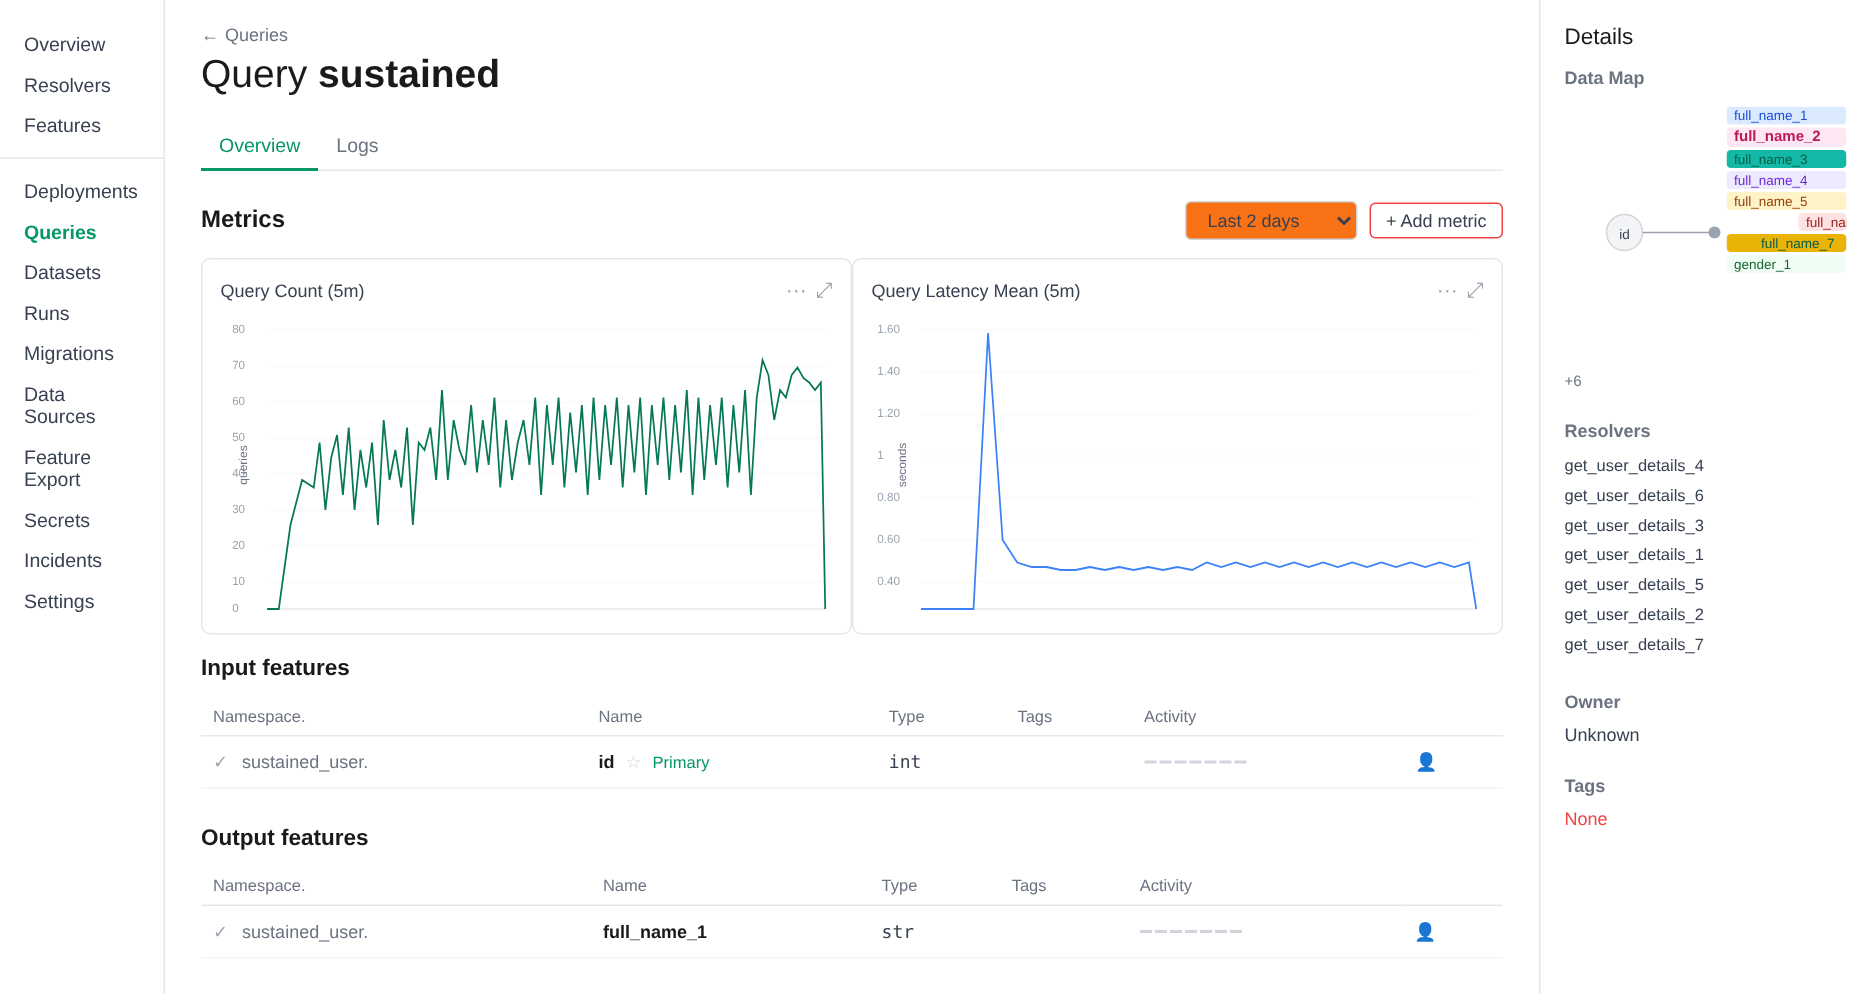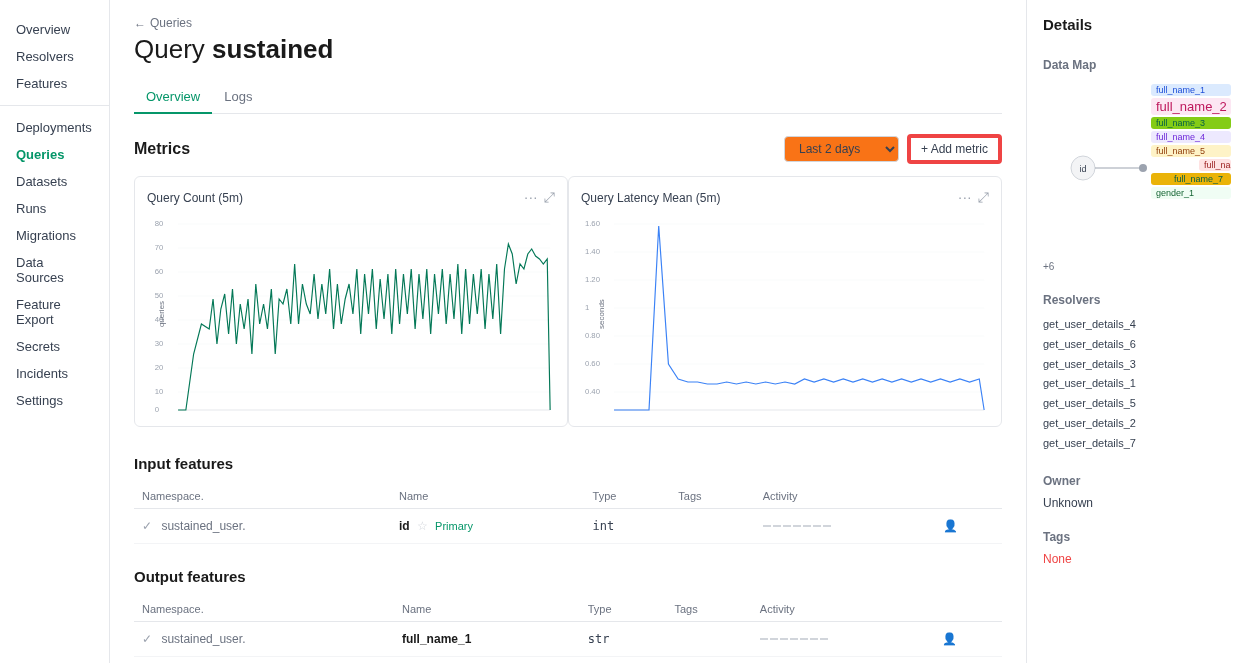--- a/index.html
+++ b/index.html
@@ -26,24 +26,24 @@
     .tabs { display: flex; gap: 0; border-bottom: 1px solid #e5e7eb; margin-bottom: 20px; }
     .tab { padding: 8px 12px; font-size: 13px; color: #6b7280; cursor: pointer; border-bottom: 2px solid transparent; margin-bottom: -1px; }
     .tab.active { color: #059669; border-bottom-color: #059669; font-weight: 500; }
 
     
     .section-header { display: flex; align-items: center; justify-content: space-between; margin-bottom: 12px; }
     .section-title { font-size: 16px; font-weight: 600; }
 
     .metrics-controls { display: flex; align-items: center; gap: 8px; }
     .time-select { padding: 4px 10px; border: 1px solid #d1d5db; border-radius: 4px; font-size: 12px; color: #374151; background: #f97316; cursor: pointer; }
-    .add-metric-btn { padding: 4px 10px; border: 4px solid #ef4444; border-radius: 4px; font-size: 12px; color: #374151; background: #fff; cursor: pointer; display: flex; align-items: center; gap: 4px; }
-
-    
-    .charts-row { display: flex; gap: 0; margin-bottom: 28px; align-items: center; }
+    .add-metric-btn { padding: 4px 10px; border: 1px solid #ef4444; border-radius: 4px; font-size: 12px; color: #374151; background: #fff; cursor: pointer; display: flex; align-items: center; gap: 4px; }
+
+    
+    .charts-row { display: flex; gap: 0; margin-bottom: 14px; align-items: center; }
     .chart-card { flex: 1; border: 1px solid #e5e7eb; border-radius: 6px; padding: 12px; background: #fff; }
     .chart-header { display: flex; align-items: center; justify-content: space-between; margin-bottom: 8px; }
     .chart-title { font-size: 12px; color: #374151; font-weight: 500; }
     .chart-controls { display: flex; gap: 6px; }
     .chart-icon { color: #9ca3af; font-size: 14px; cursor: pointer; }
 
     .chart-area { position: relative; height: 200px; }
     .chart-svg { width: 100%; height: 100%; }
 
     
@@ -275,38 +275,38 @@
             <td><span style="color:#9ca3af;">👤</span></td>
           </tr>
         </tbody>
       </table>
     </div>
   </div>
 </div>
 
 <div class="right-panel">
   <div class="panel-section">
-    <div style="font-size:15px; font-weight:700; margin-bottom:25px;">Details</div>
+    <div style="font-size:15px; font-weight:400; margin-bottom:12px;">Details</div>
 
     <div class="panel-section-title">Data Map</div>
 
     <div style="position:relative; margin-bottom:12px;">
       <svg width="190" height="175">
 
         <circle cx="40" cy="88" r="12" fill="#f3f4f6" stroke="#d1d5db" stroke-width="1"></circle>
         <text x="40" y="92" font-size="9" fill="#374151" text-anchor="middle">id</text>
 
         <line x1="52" y1="88" x2="100" y2="88" stroke="#9ca3af" stroke-width="1"></line>
         <circle cx="100" cy="88" r="4" fill="#9ca3af"></circle>
 
         <foreignObject x="108" y="4" width="80" height="170">
           <div xmlns="http://www.w3.org/1999/xhtml" style="display:flex; flex-direction:column; gap:2px;">
             <span style="display:inline-block; background:#dbeafe; color:#1d4ed8; border-radius:3px; padding:1px 5px; font-size:9px; font-family:sans-serif;">full_name_1</span>
-            <span style="display:inline-block; background:#fce7f3; color:#be185d; border-radius:3px; padding:1px 5px; font-size:13px; font-family:sans-serif;">full_name_2</span>
-            <span style="display:inline-block; background:#84cc16; color:#065f46; border-radius:3px; padding:1px 5px; font-size:9px; font-family:sans-serif;">full_name_3</span>
+            <span style="display:inline-block; background:#fce7f3; color:#be185d; border-radius:3px; padding:1px 5px; font-size:10px; font-family:sans-serif;font-weight:bold;">full_name_2</span>
+            <span style="display:inline-block; background:#14b8a6; color:#065f46; border-radius:3px; padding:1px 5px; font-size:9px; font-family:sans-serif;">full_name_3</span>
             <span style="display:inline-block; background:#ede9fe; color:#6d28d9; border-radius:3px; padding:1px 5px; font-size:9px; font-family:sans-serif;">full_name_4</span>
             <span style="display:inline-block; background:#fef3c7; color:#92400e; border-radius:3px; padding:1px 5px; font-size:9px; font-family:sans-serif;">full_name_5</span>
             <span style="display:inline-block; background:#fee2e2; color:#991b1b; border-radius:3px; padding:1px 5px; font-size:9px; font-family:sans-serif;margin-left:48px;">full_name_6</span>
             <span style="display:inline-block; background:#eab308; color:#065f46; border-radius:3px; padding:1px 23px; font-size:9px; font-family:sans-serif;">full_name_7</span>
             <span style="display:inline-block; background:#f0fdf4; color:#166534; border-radius:3px; padding:1px 5px; font-size:9px; font-family:sans-serif;">gender_1</span>
           </div>
         </foreignObject>
       </svg>
       <span class="plus-more">+6</span>
     </div>

